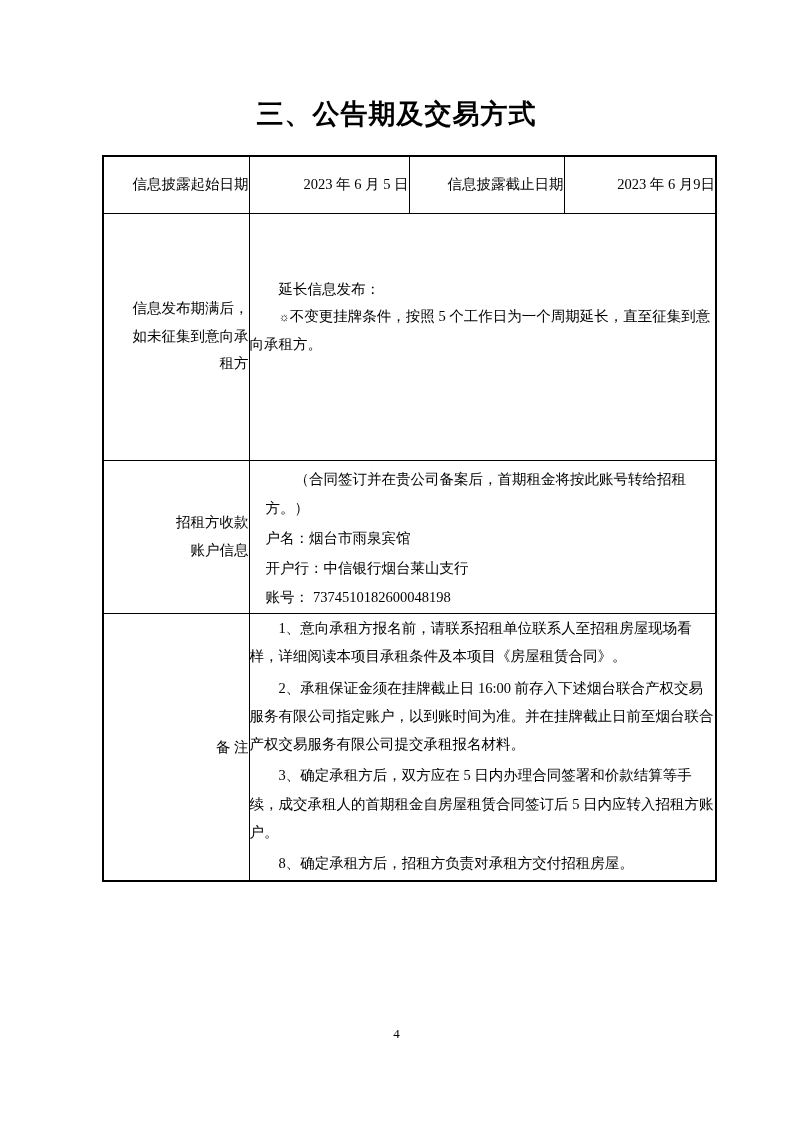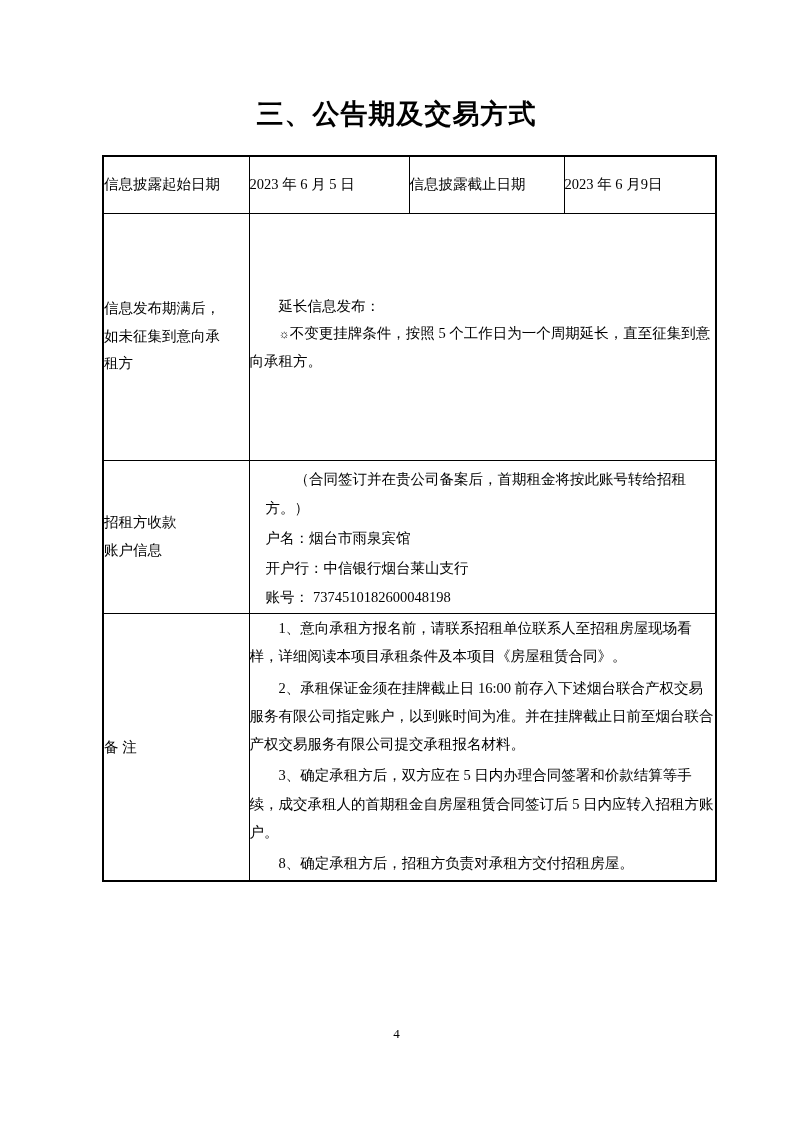--- a/index.html
+++ b/index.html
@@ -37,42 +37,42 @@
   }
   table.main-table td {
     border: 1px solid #000;
     padding: 0;
     vertical-align: middle;
   }
   table.main-table {
     border: 2px solid #000;
   }
   td.label-cell {
-    text-align: left;
+    text-align: right;
     line-height: 1.9;
     padding: 2px 6px;
     margin-left: 40px;
   }
   td.value-cell {
-    text-align: left;
+    text-align: right;
     font-family: Liberation Serif, serif;
   }
   td.content-cell {
     text-align: left;
     padding: 0 14px 0 10px;
   }
   .label-line { display: block; }
   p.para {
     margin: 0;
     text-indent: 2em;
     line-height: 1.93;
   }
   .row-extension td.content-cell {
     vertical-align: top;
-    padding-top: 79px;
+    padding-top: 62px;
   }
   .row-transaction p.para { line-height: 1.95; }
   .row-account td.content-cell {
     vertical-align: top;
     padding-top: 4px;
     padding-left: 16px;
   }
   .account-line {
     margin: 0;
     line-height: 2.05;

